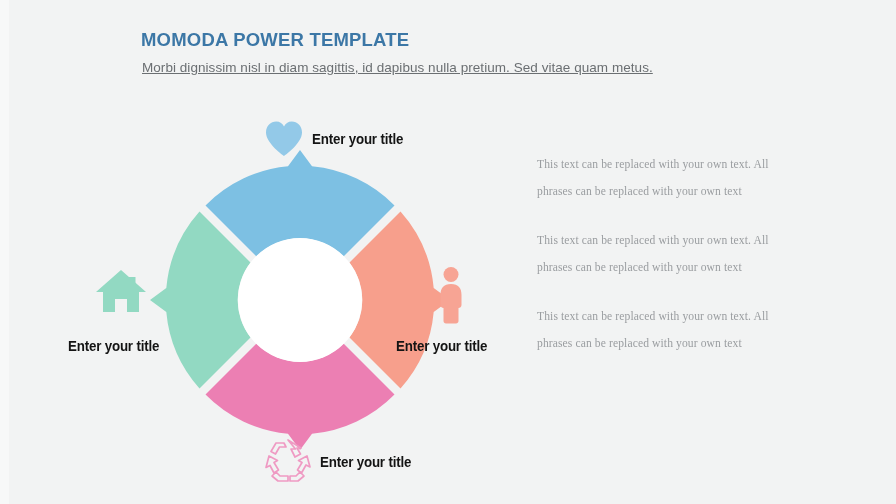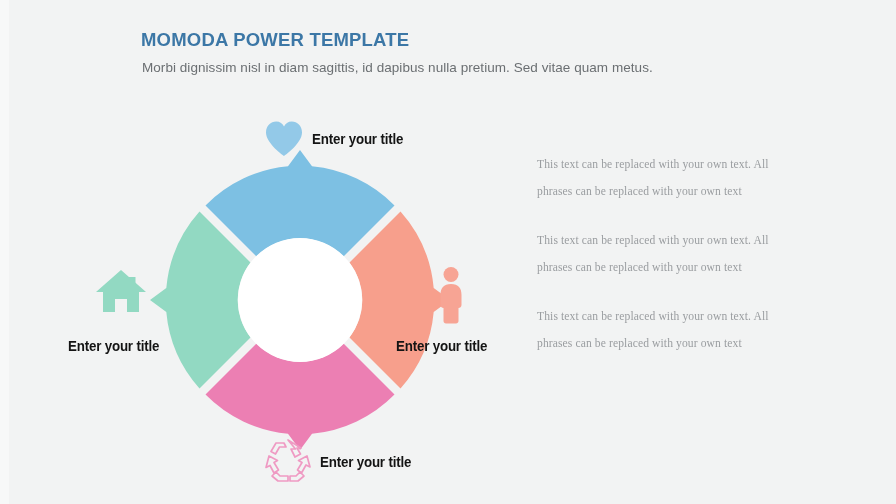--- a/index.html
+++ b/index.html
@@ -68,20 +68,21 @@
     white-space: nowrap;
   }
   .header-sub {
     position: absolute;
     left: 142px;
     top: 60px;
     font-size: 13.5px;
     color: #6b6f72;
     white-space: nowrap;
     letter-spacing: 0.05px;
+    text-decoration: underline;
   }
 
   
   #diagram {
     position: absolute;
     left: 150px;
     top: 150px;
     width: 300px;
     height: 300px;
   }

